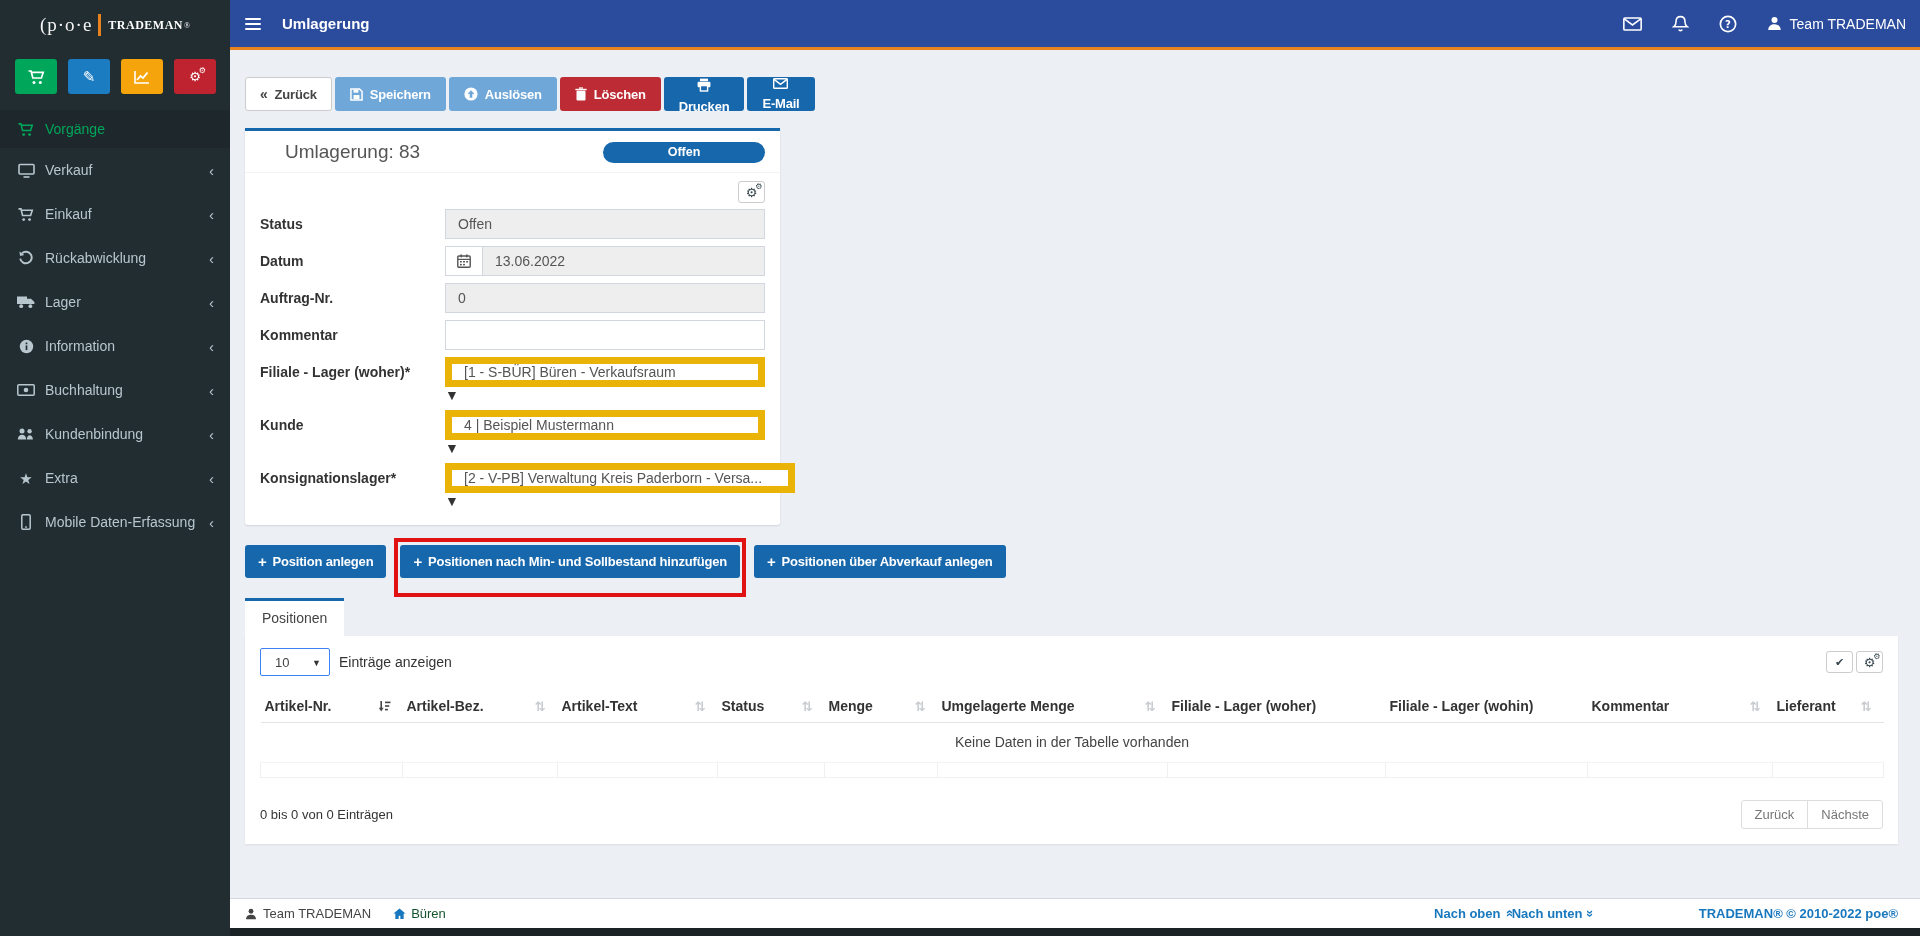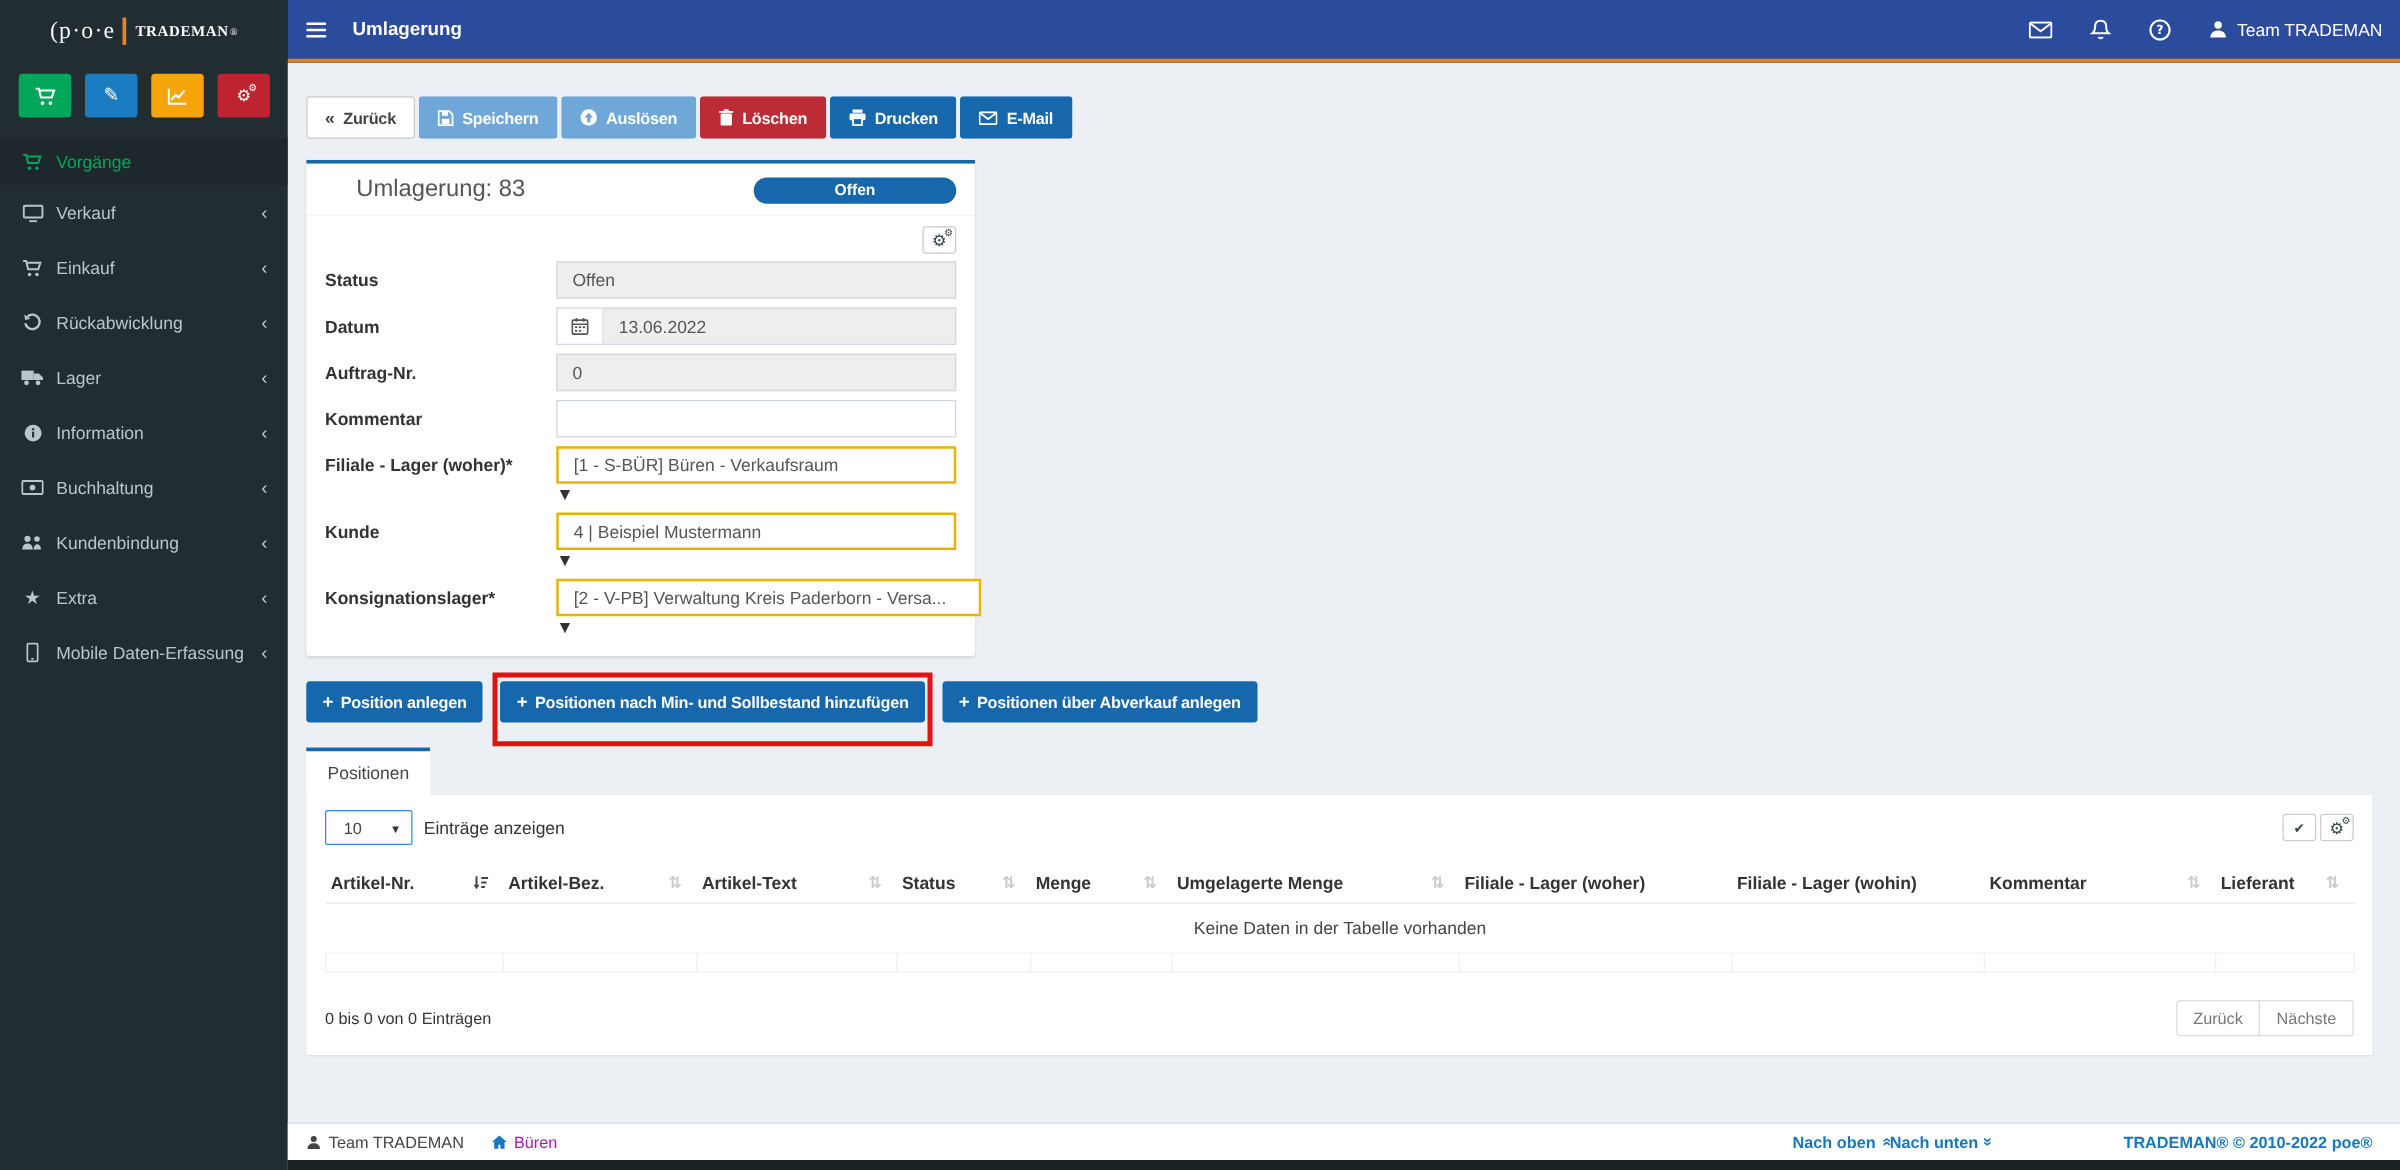--- a/index.html
+++ b/index.html
@@ -36,21 +36,21 @@
   
   .main { position:absolute; left:230px; top:50px; right:0; bottom:0; background:#ecf0f5; padding:0 22px 0 15px; }
   .bottom-strip { position:absolute; left:0; right:0; bottom:0; height:8px; background:#1a2226; }
 
   
   .toolbar { display:flex; gap:3px; margin-top:27px; }
   .tb-btn { height:34px; display:flex; align-items:center; gap:7px; padding:0 14px; border-radius:3px; font-size:13px; font-weight:bold; cursor:pointer; border:1px solid transparent; color:#fff; letter-spacing:-0.2px; }
   .tb-default { background:#fff; color:#444; border-color:#ccc; }
   .tb-light { background:#6fa7d8; }
   .tb-danger { background:#bd2c34; }
-  .tb-primary { background:#1767ac; }
+  .tb-primary { background:#1767ac;flex-direction:column; }
   .tb-btn + .tb-btn { margin-left:0; }
   .tb-icon-glyph { font-size:14px; line-height:1; }
 
   
   .card { width:535px; margin-top:17px; background:#fff; border-top:3px solid #1767ac; border-radius:0 0 3px 3px; box-shadow:0 1px 2px rgba(0,0,0,.12); }
   .card-header { display:flex; align-items:center; padding:10px 15px 9px 40px; border-bottom:1px solid #f4f4f4; }
   .card-title { font-size:19px; color:#555; }
   .status-badge { margin-left:auto; min-width:162px; height:21px; background:#1767ac; color:#fff; border-radius:11px; font-size:12.5px; font-weight:bold; display:flex; align-items:center; justify-content:center; }
   .card-body { padding:8px 15px 14px 15px; }
   .gear-row { display:flex; justify-content:flex-end; margin-bottom:6px; }
@@ -58,21 +58,21 @@
   .gears-glyph { position:relative; font-size:13px; line-height:1; }
   .gears-glyph .g2 { position:absolute; font-size:8px; right:-5px; top:-3px; }
   .form-row { display:flex; margin-bottom:7px; }
   .form-label { width:185px; flex:0 0 185px; font-weight:bold; color:#333; padding-top:7px; font-size:14px; }
   .form-ctrl { flex:1; position:relative; }
   .input { height:30px; width:100%; border:1px solid #d2d6de; background:#fff; color:#555; font-size:14px; padding:0 12px; display:flex; align-items:center; font-family:"Liberation Sans","DejaVu Sans",sans-serif; }
   .input.disabled { background:#eee; }
   .date-group { display:flex; }
   .date-addon { width:38px; height:30px; border:1px solid #d2d6de; background:#fff; display:flex; align-items:center; justify-content:center; color:#555; }
   .date-group .input { border-left:none; }
-  .select { height:30px; border:2px solid #eab308; background:#fff; color:#555; font-size:14px; padding:0 26px 0 12px; display:flex; align-items:center; cursor:pointer; white-space:nowrap; overflow:hidden; }
+  .select { height:30px; border:7px solid #eab308; background:#fff; color:#555; font-size:14px; padding:0 26px 0 12px; display:flex; align-items:center; cursor:pointer; white-space:nowrap; overflow:hidden; }
 
   
   .action-row { display:flex; gap:14px; margin-top:20px; align-items:flex-start; }
   .act-btn { height:33px; display:flex; align-items:center; gap:6px; padding:0 13px; background:#1767ac; color:#fff; font-size:13px; font-weight:bold; border-radius:3px; cursor:pointer; letter-spacing:-0.2px; white-space:nowrap; }
   .plus-glyph { font-size:15px; font-weight:bold; line-height:1; }
   .hl-wrap { position:relative; }
   .hl-wrap .hl-box { position:absolute; top:-7px; left:-6px; right:-6px; bottom:-19px; border:4px solid #e01212; pointer-events:none; z-index:5; }
 
   
   .tab-row { margin-top:20px; display:flex; }
@@ -93,21 +93,21 @@
   .table-foot { display:flex; align-items:center; margin-top:22px; }
   .dt-info { font-size:13px; color:#333; }
   .paginate { margin-left:auto; display:flex; }
   .pg-btn { padding:6px 13px; background:#fff; border:1px solid #ddd; color:#777; font-size:13px; cursor:pointer; }
   .pg-btn.prev { border-radius:3px 0 0 3px; }
   .pg-btn.next { border-radius:0 3px 3px 0; margin-left:-1px; }
 
   
   .footer { position:absolute; left:0; right:0; bottom:8px; height:30px; background:#fff; border-top:1px solid #d2d6de; display:flex; align-items:center; padding:0 22px 0 15px; font-size:13px; }
   .f-user { display:flex; align-items:center; gap:6px; color:#444; }
-  .f-loc { display:flex; align-items:center; gap:5px; color:#a21caf; margin-left:22px; cursor:pointer; }
+  .f-loc { display:flex; align-items:center; gap:5px; color:#14532d; margin-left:22px; cursor:pointer; }
   .f-nav { margin-left:auto; display:flex; margin-right:105px;justify-content:flex-end; }
   .f-link { color:#1878be; font-weight:bold; display:flex; align-items:center; gap:4px; cursor:pointer; }
   .rot-up, .rot-down { display:inline-block; font-weight:bold; }
   .rot-up { transform:rotate(-90deg); }
   .rot-down { transform:rotate(90deg); }
   .f-copy { color:#1878be; font-weight:bold; }
 </style>
 </head>
 <body>
 

